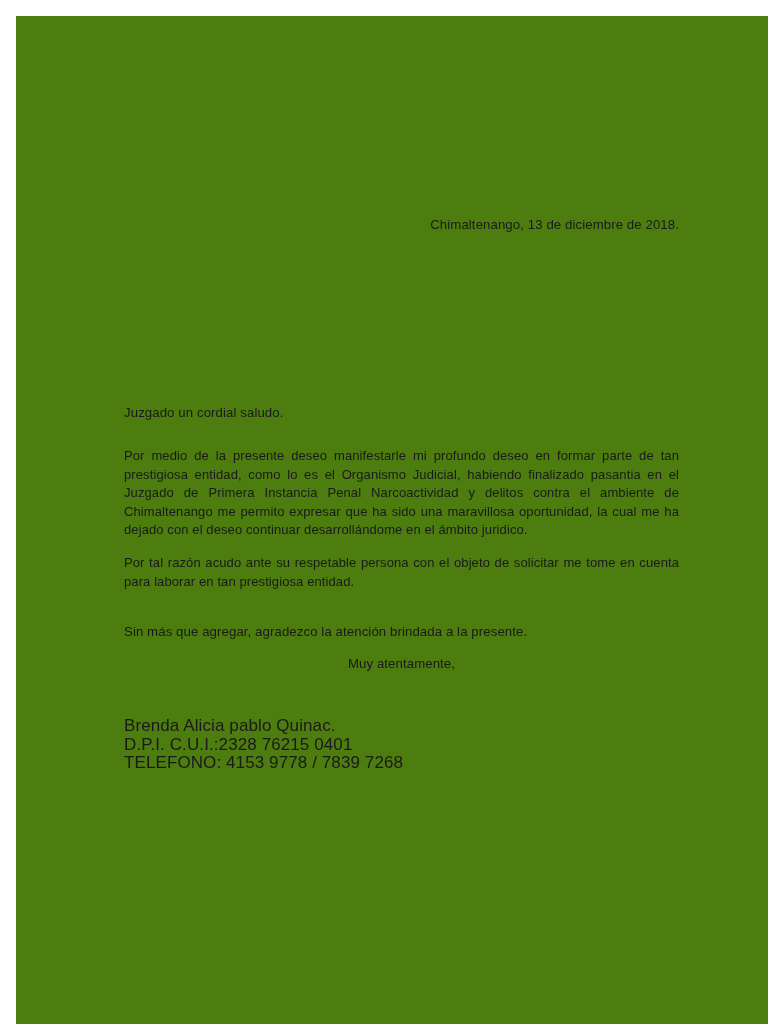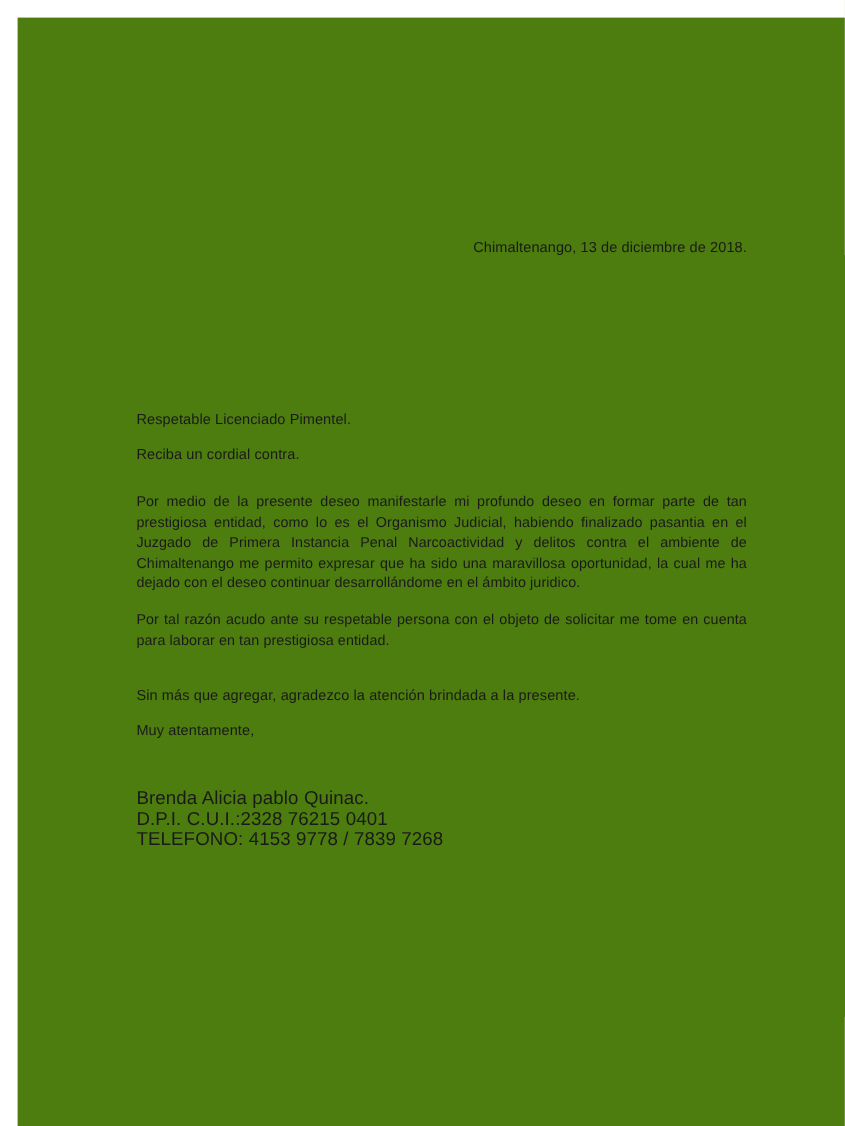--- a/index.html
+++ b/index.html
@@ -71,21 +71,21 @@
     letter-spacing: 0.1px;
   }
   .para p {
     margin: 0;
   }
 
   .para-1 { top: 431px; }
   .para-2 { top: 538px; }
 
   .closing-1 { top: 607px; }
-  .closing-2 { top: 639px; }
+  .closing-2 { top: 639px; text-align: center; }
 
   .signature {
     position: absolute;
     left: 0;
     top: 701px;
     width: 555px;
     font-size: 17px;
     line-height: 18.5px;
     letter-spacing: 0.1px;
   }
@@ -96,26 +96,23 @@
 </style>
 </head>
 <body>
 
 <div class="page">
   <div class="content">
 
     <div class="date-line">Chimaltenango, 13 de diciembre de 2018.</div>
 
 
-    <div class="block greeting">
-      <span class="line">Respetable Licenciado Pimentel.</span>
-    </div>
 
     <div class="block saludo">
-      <span class="line">Reciba un cordial contra.</span>
+      <span class="line">Juzgado un cordial saludo.</span>
     </div>
 
     <div class="para para-1">
       <p>Por medio de la presente deseo manifestarle mi profundo deseo en formar parte de tan prestigiosa entidad, como lo es el Organismo Judicial, habiendo finalizado pasantia en el Juzgado de Primera Instancia Penal Narcoactividad y delitos contra el ambiente de Chimaltenango me permito expresar que ha sido una maravillosa oportunidad, la cual me ha dejado con el deseo continuar desarrollándome en el ámbito juridico.</p>
     </div>
 
     <div class="para para-2">
       <p>Por tal razón acudo ante su respetable persona con el objeto de solicitar me tome en cuenta para laborar en tan prestigiosa entidad.</p>
     </div>
 

